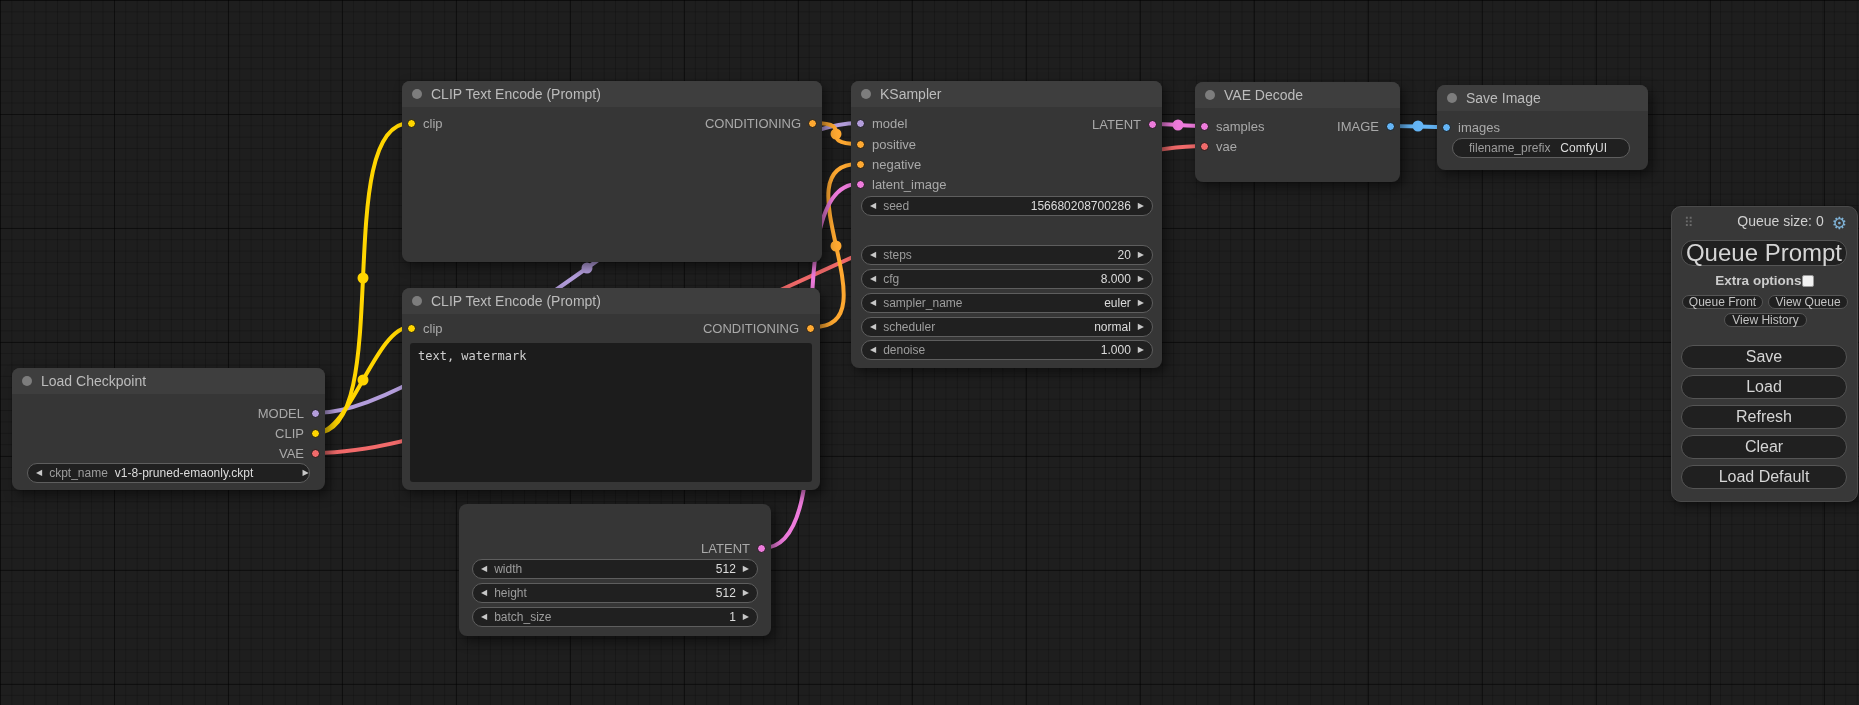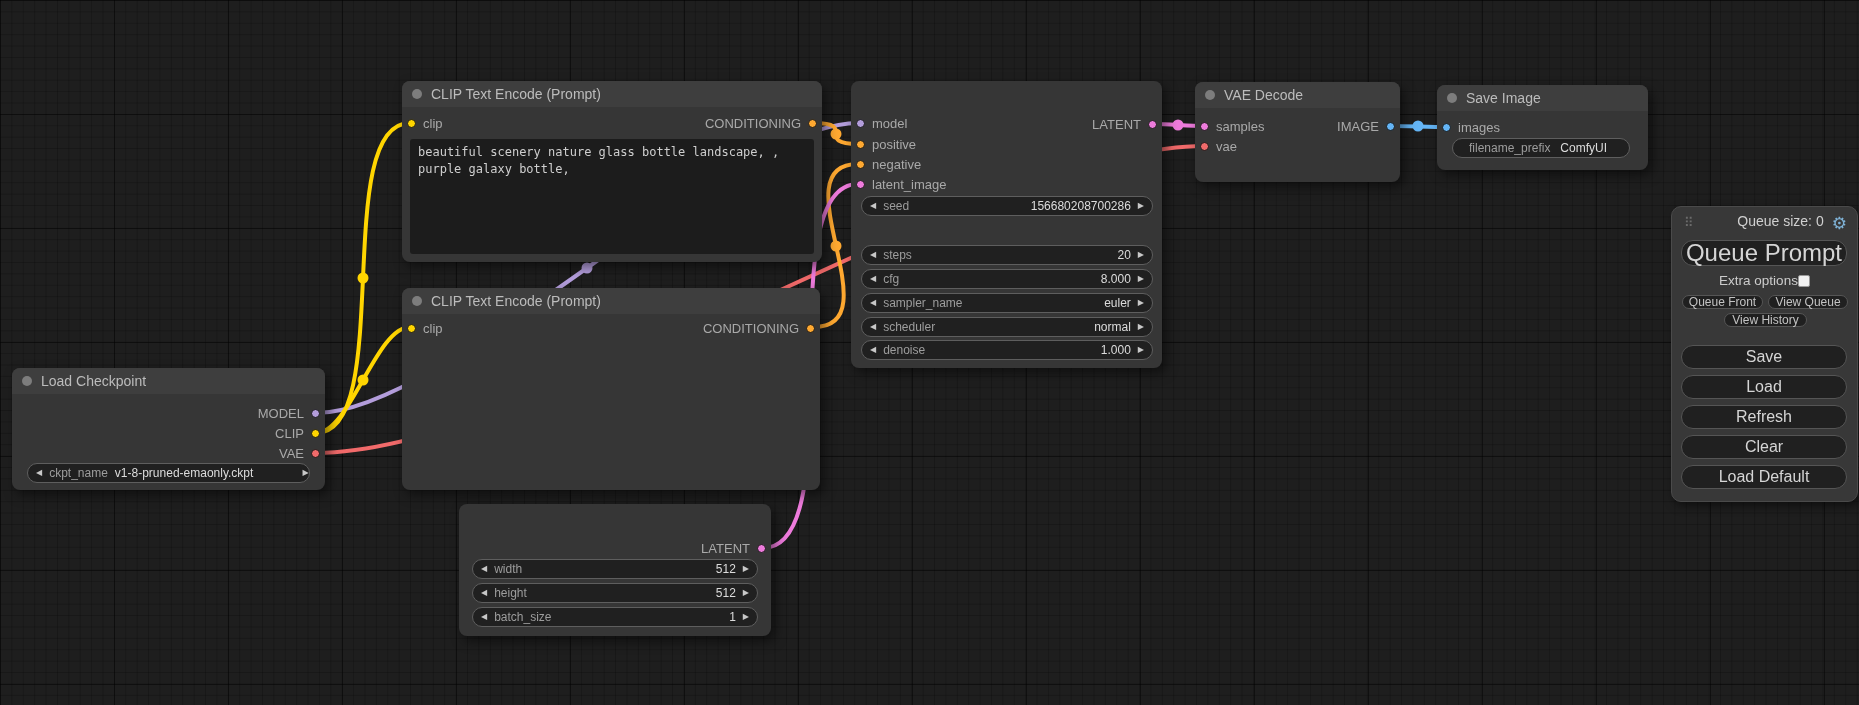--- a/index.html
+++ b/index.html
@@ -43,21 +43,21 @@
     box-shadow:3px 4px 10px rgba(0,0,0,.5);}
   .qheader{position:absolute;left:0;top:6px;width:100%;height:20px;}
   .qhandle{position:absolute;left:12px;top:2px;color:#6a6a6a;font-size:13px;cursor:grab;}
   .qsize{position:absolute;left:0;width:100%;text-align:center;color:#d0d0d0;font-size:14px;padding-left:16px;}
   .qgear{position:absolute;right:10px;top:0px;color:#7FB2D6;font-size:17px;cursor:pointer;}
   .qbtn{position:absolute;background:#202020;border:1px solid #555;color:#d5d5d5;
     display:flex;align-items:center;justify-content:center;box-sizing:border-box;cursor:pointer;}
   .qbig{left:9px;width:166px;height:24px;border-radius:12px;font-size:16px;}
   .qsmall{height:14px;border-radius:7px;font-size:12px;color:#c3c3c3;}
   .xopts{position:absolute;top:66px;left:0;width:100%;display:flex;align-items:center;
-    justify-content:center;color:#cccccc;font-size:13.5px;}
+    justify-content:center;color:#cccccc;font-size:13.5px;font-weight:bold;}
   .xcheck{width:12px;height:12px;background:#f2f2f2;border:1px solid #999;border-radius:2px;box-sizing:border-box;cursor:pointer;}
 </style>
 </head>
 <body>
 
 <div id="canvas">
 
   <svg id="wires" width="1859" height="705">
     <path d="M316,413 C448,413 726,123 858,123" stroke="#B39DDB"></path>
     <path d="M316,433 C396,433 330,123 410,123" stroke="#FFD500"></path>
@@ -110,39 +110,43 @@
       <span>CLIP Text Encode (Prompt)</span>
     </div>
     <div class="iport" style="top:33px">
       <span class="pdot c-clip"></span>
       <span>clip</span>
     </div>
     <div class="oport" style="top:33px">
       <span>CONDITIONING</span>
       <span class="pdot c-cond"></span>
     </div>
-    <div class="textarea" style="top:58px;height:115px">beautiful scenery nature glass bottle landscape, , purple galaxy bottle,</div>
   </div>
 
   <div class="node" style="left:402px;top:288px;width:418px;height:202px">
     <div class="ntitle">
       <span class="tdot"></span>
       <span>CLIP Text Encode (Prompt)</span>
     </div>
     <div class="iport" style="top:31px">
       <span class="pdot c-clip"></span>
       <span>clip</span>
     </div>
     <div class="oport" style="top:31px">
       <span>CONDITIONING</span>
       <span class="pdot c-cond"></span>
     </div>
+    <div class="textarea" style="top:55px;height:139px">text, watermark</div>
   </div>
 
   <div class="node" style="left:851px;top:81px;width:311px;height:287px">
+    <div class="ntitle">
+      <span class="tdot"></span>
+      <span>KSampler</span>
+    </div>
     <div class="iport" style="top:33px">
       <span class="pdot c-model"></span>
       <span>model</span>
     </div>
     <div class="iport" style="top:54px">
       <span class="pdot c-cond"></span>
       <span>positive</span>
     </div>
     <div class="iport" style="top:74px">
       <span class="pdot c-cond"></span>

